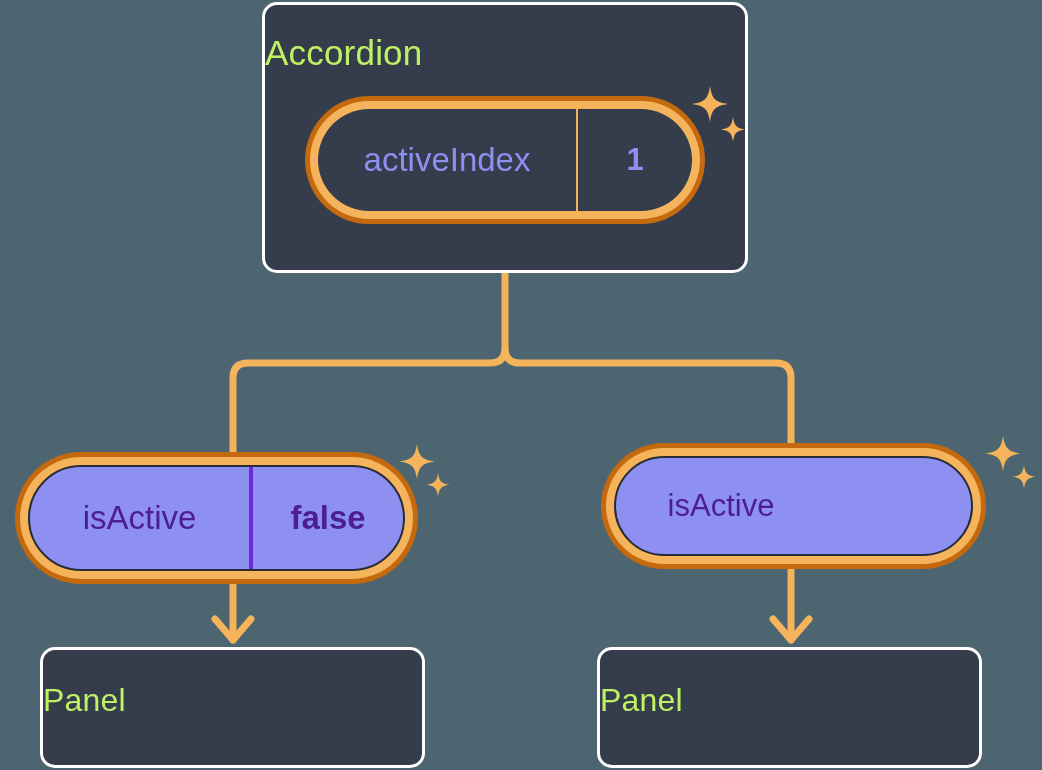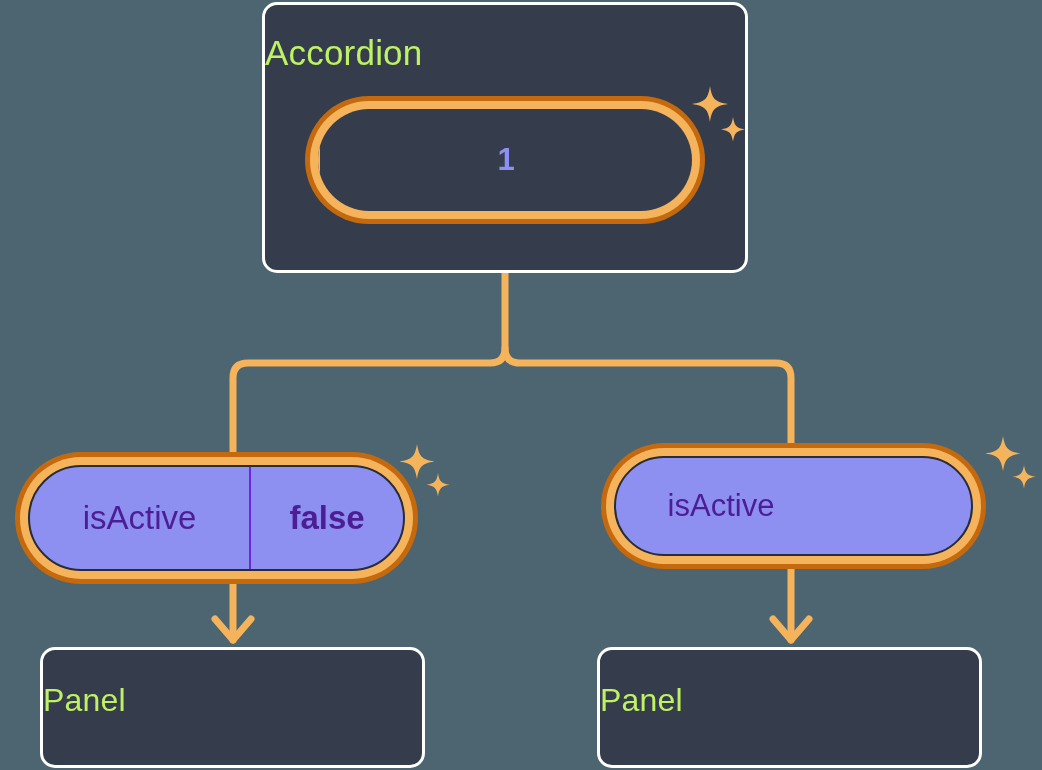--- a/index.html
+++ b/index.html
@@ -119,21 +119,21 @@
   
   .pill-purple .pill-body {
     background: #8D90F0;
     border: 2px solid #272C36;
   }
   .pill-purple .pill-key,
   .pill-purple .pill-val {
     color: #4c1d95;
   }
   .pill-purple .pill-val {
-    border-left: 2px solid #6d28d9;
+    border-left: 4px solid #6d28d9;
   }
 
   .pill-key, .pill-val {
     display: flex;
     align-items: center;
     justify-content: center;
     white-space: nowrap;
   }
   .pill-key {
     font-weight: 400;
@@ -223,20 +223,21 @@
     <path d="M 773 619 L 791 640 L 809 619" fill="none" stroke="#F5B45B" stroke-width="7" stroke-linecap="round" stroke-linejoin="round"></path>
   </svg>
 
   <div class="card" id="node-accordion">
     <div class="card-title">Accordion</div>
   </div>
 
   <div class="pill pill-dark" id="pill-active-index">
     <div class="pill-ring">
       <div class="pill-body">
+        <div class="pill-key">activeIndex</div>
         <div class="pill-val">1</div>
       </div>
     </div>
   </div>
 
   <div class="sparkle-cluster" id="sparkle-accordion">
     <svg width="60" height="70" viewBox="0 0 60 70">
       <path d="M22 2 C24 15 27 18 40 20 C27 22 24 25 22 38 C20 25 17 22 4 20 C17 18 20 15 22 2 Z" fill="#F5B45B"></path>
       <path d="M45 33 C46.4 42 48.4 44 57 45.4 C48.4 46.8 46.4 48.8 45 57.6 C43.6 48.8 41.6 46.8 33 45.4 C41.6 44 43.6 42 45 33 Z" fill="#F5B45B"></path>
     </svg>

